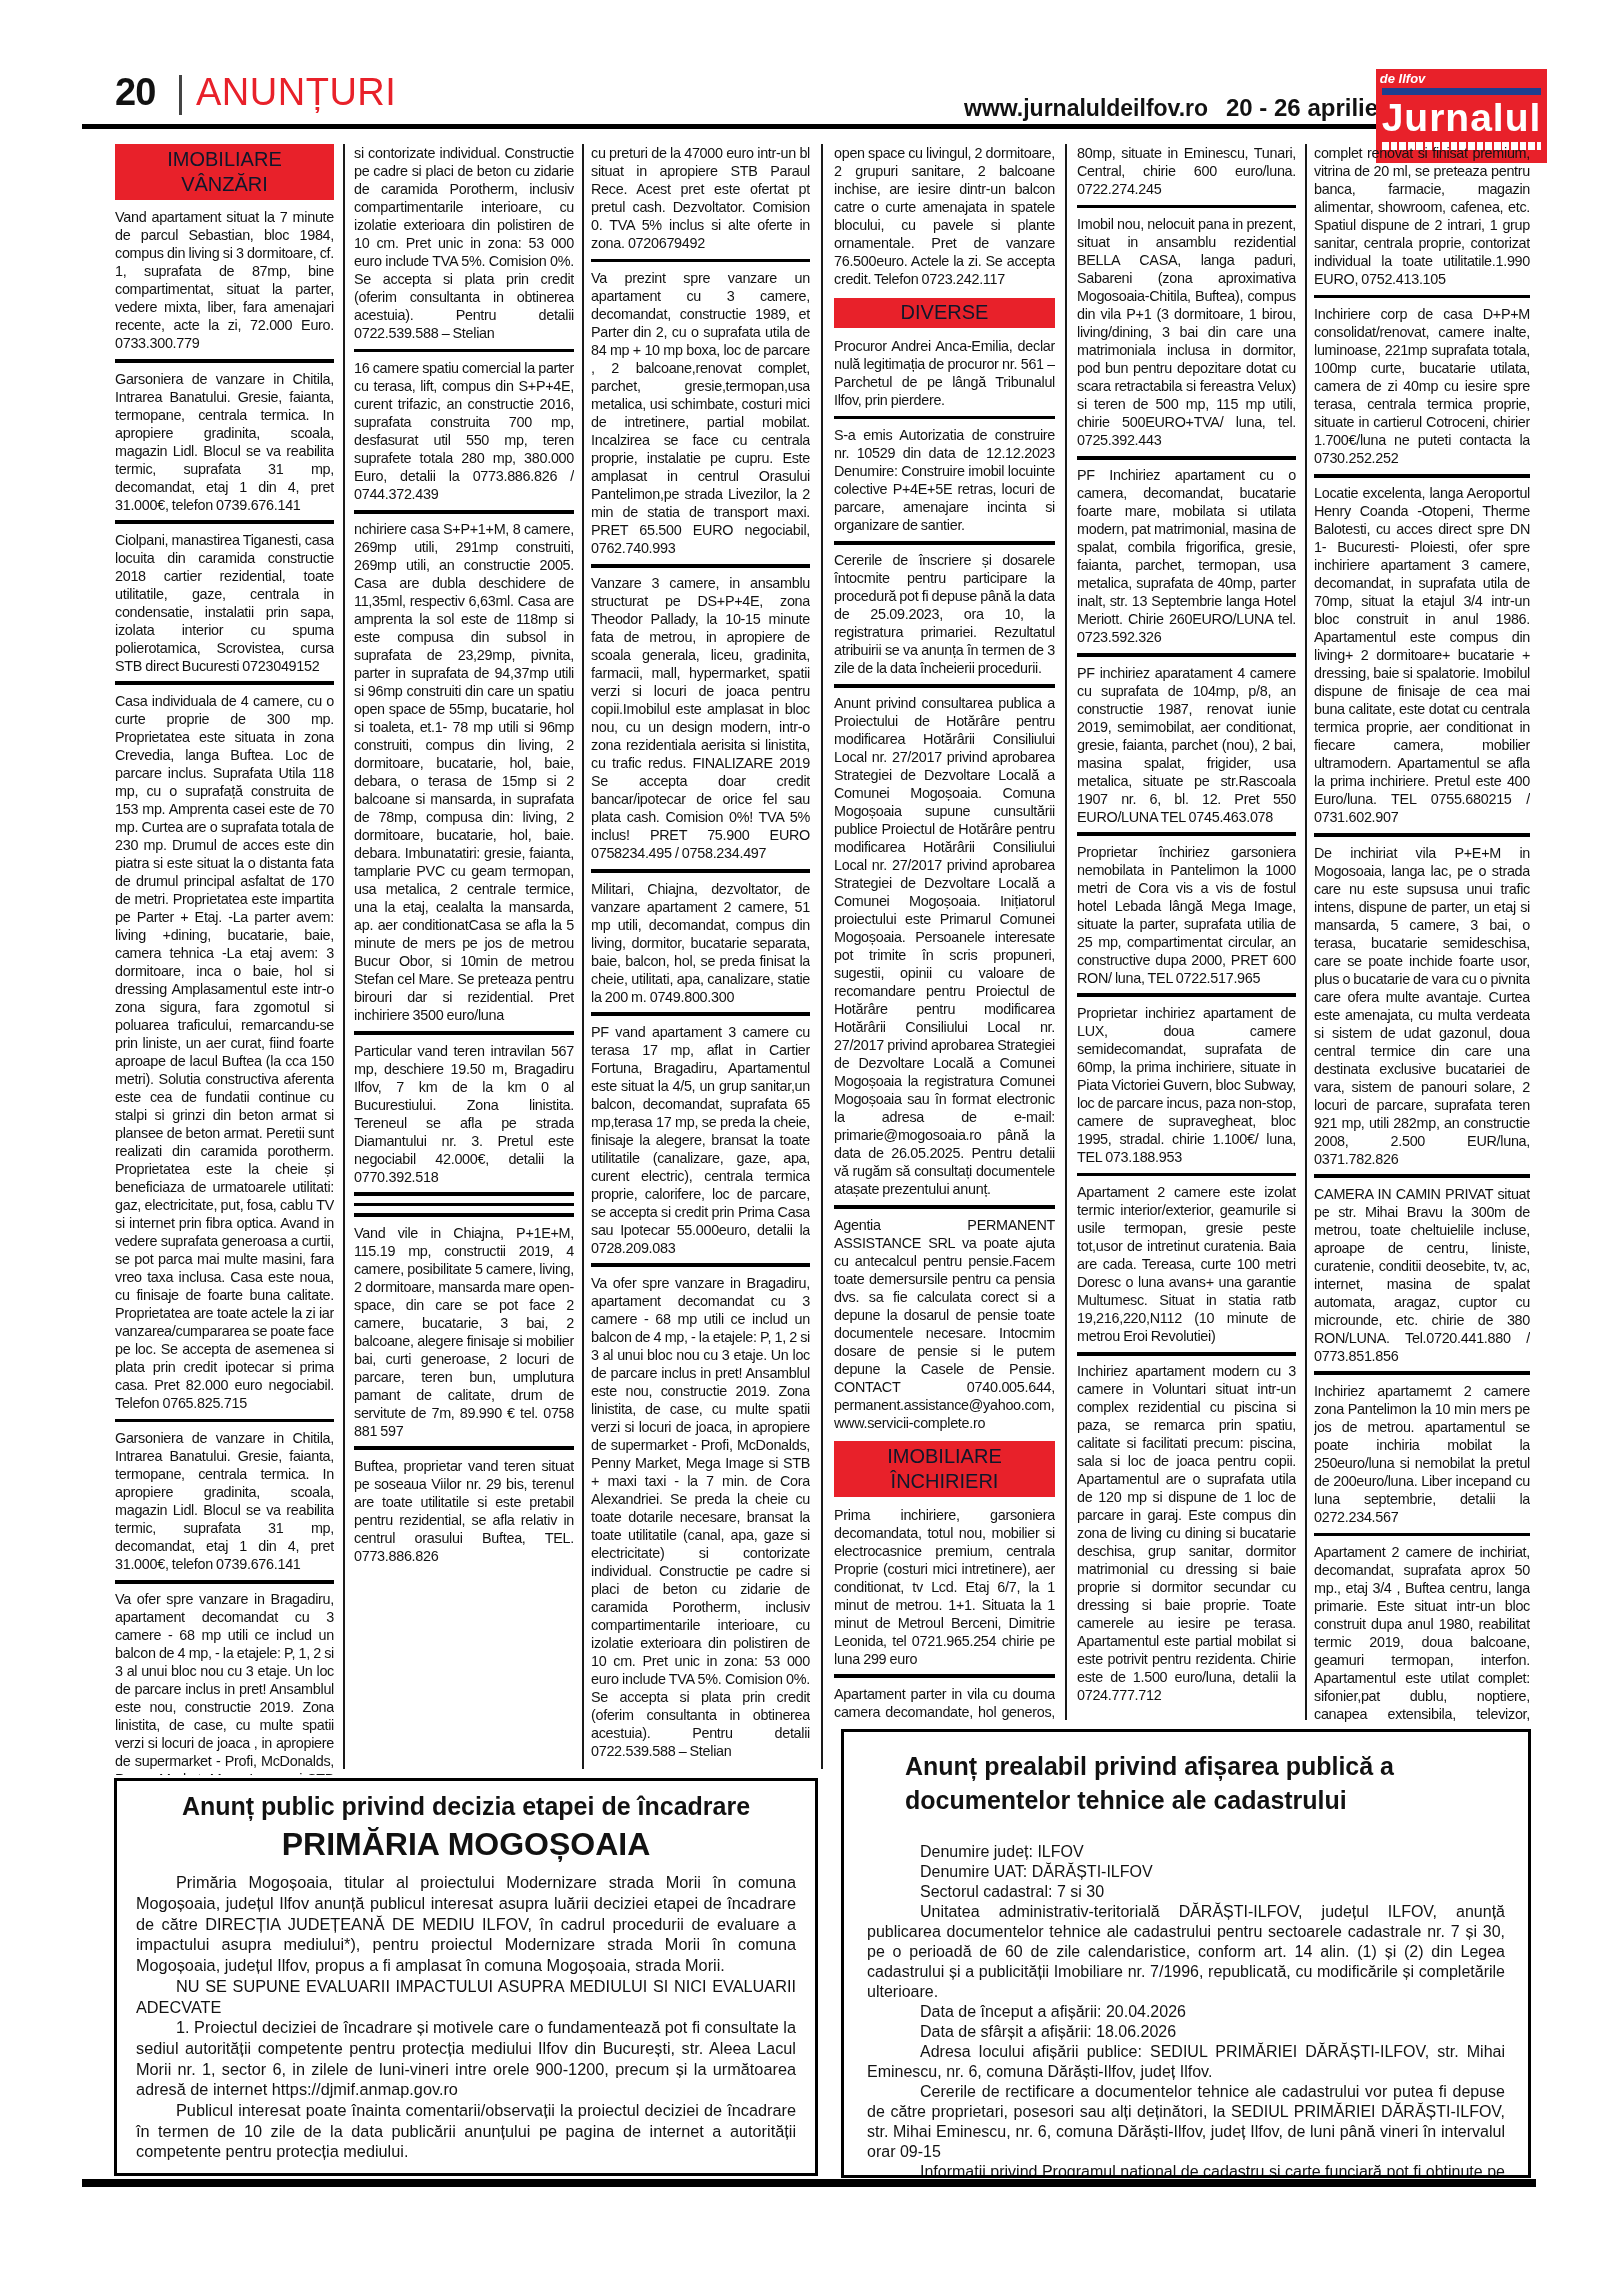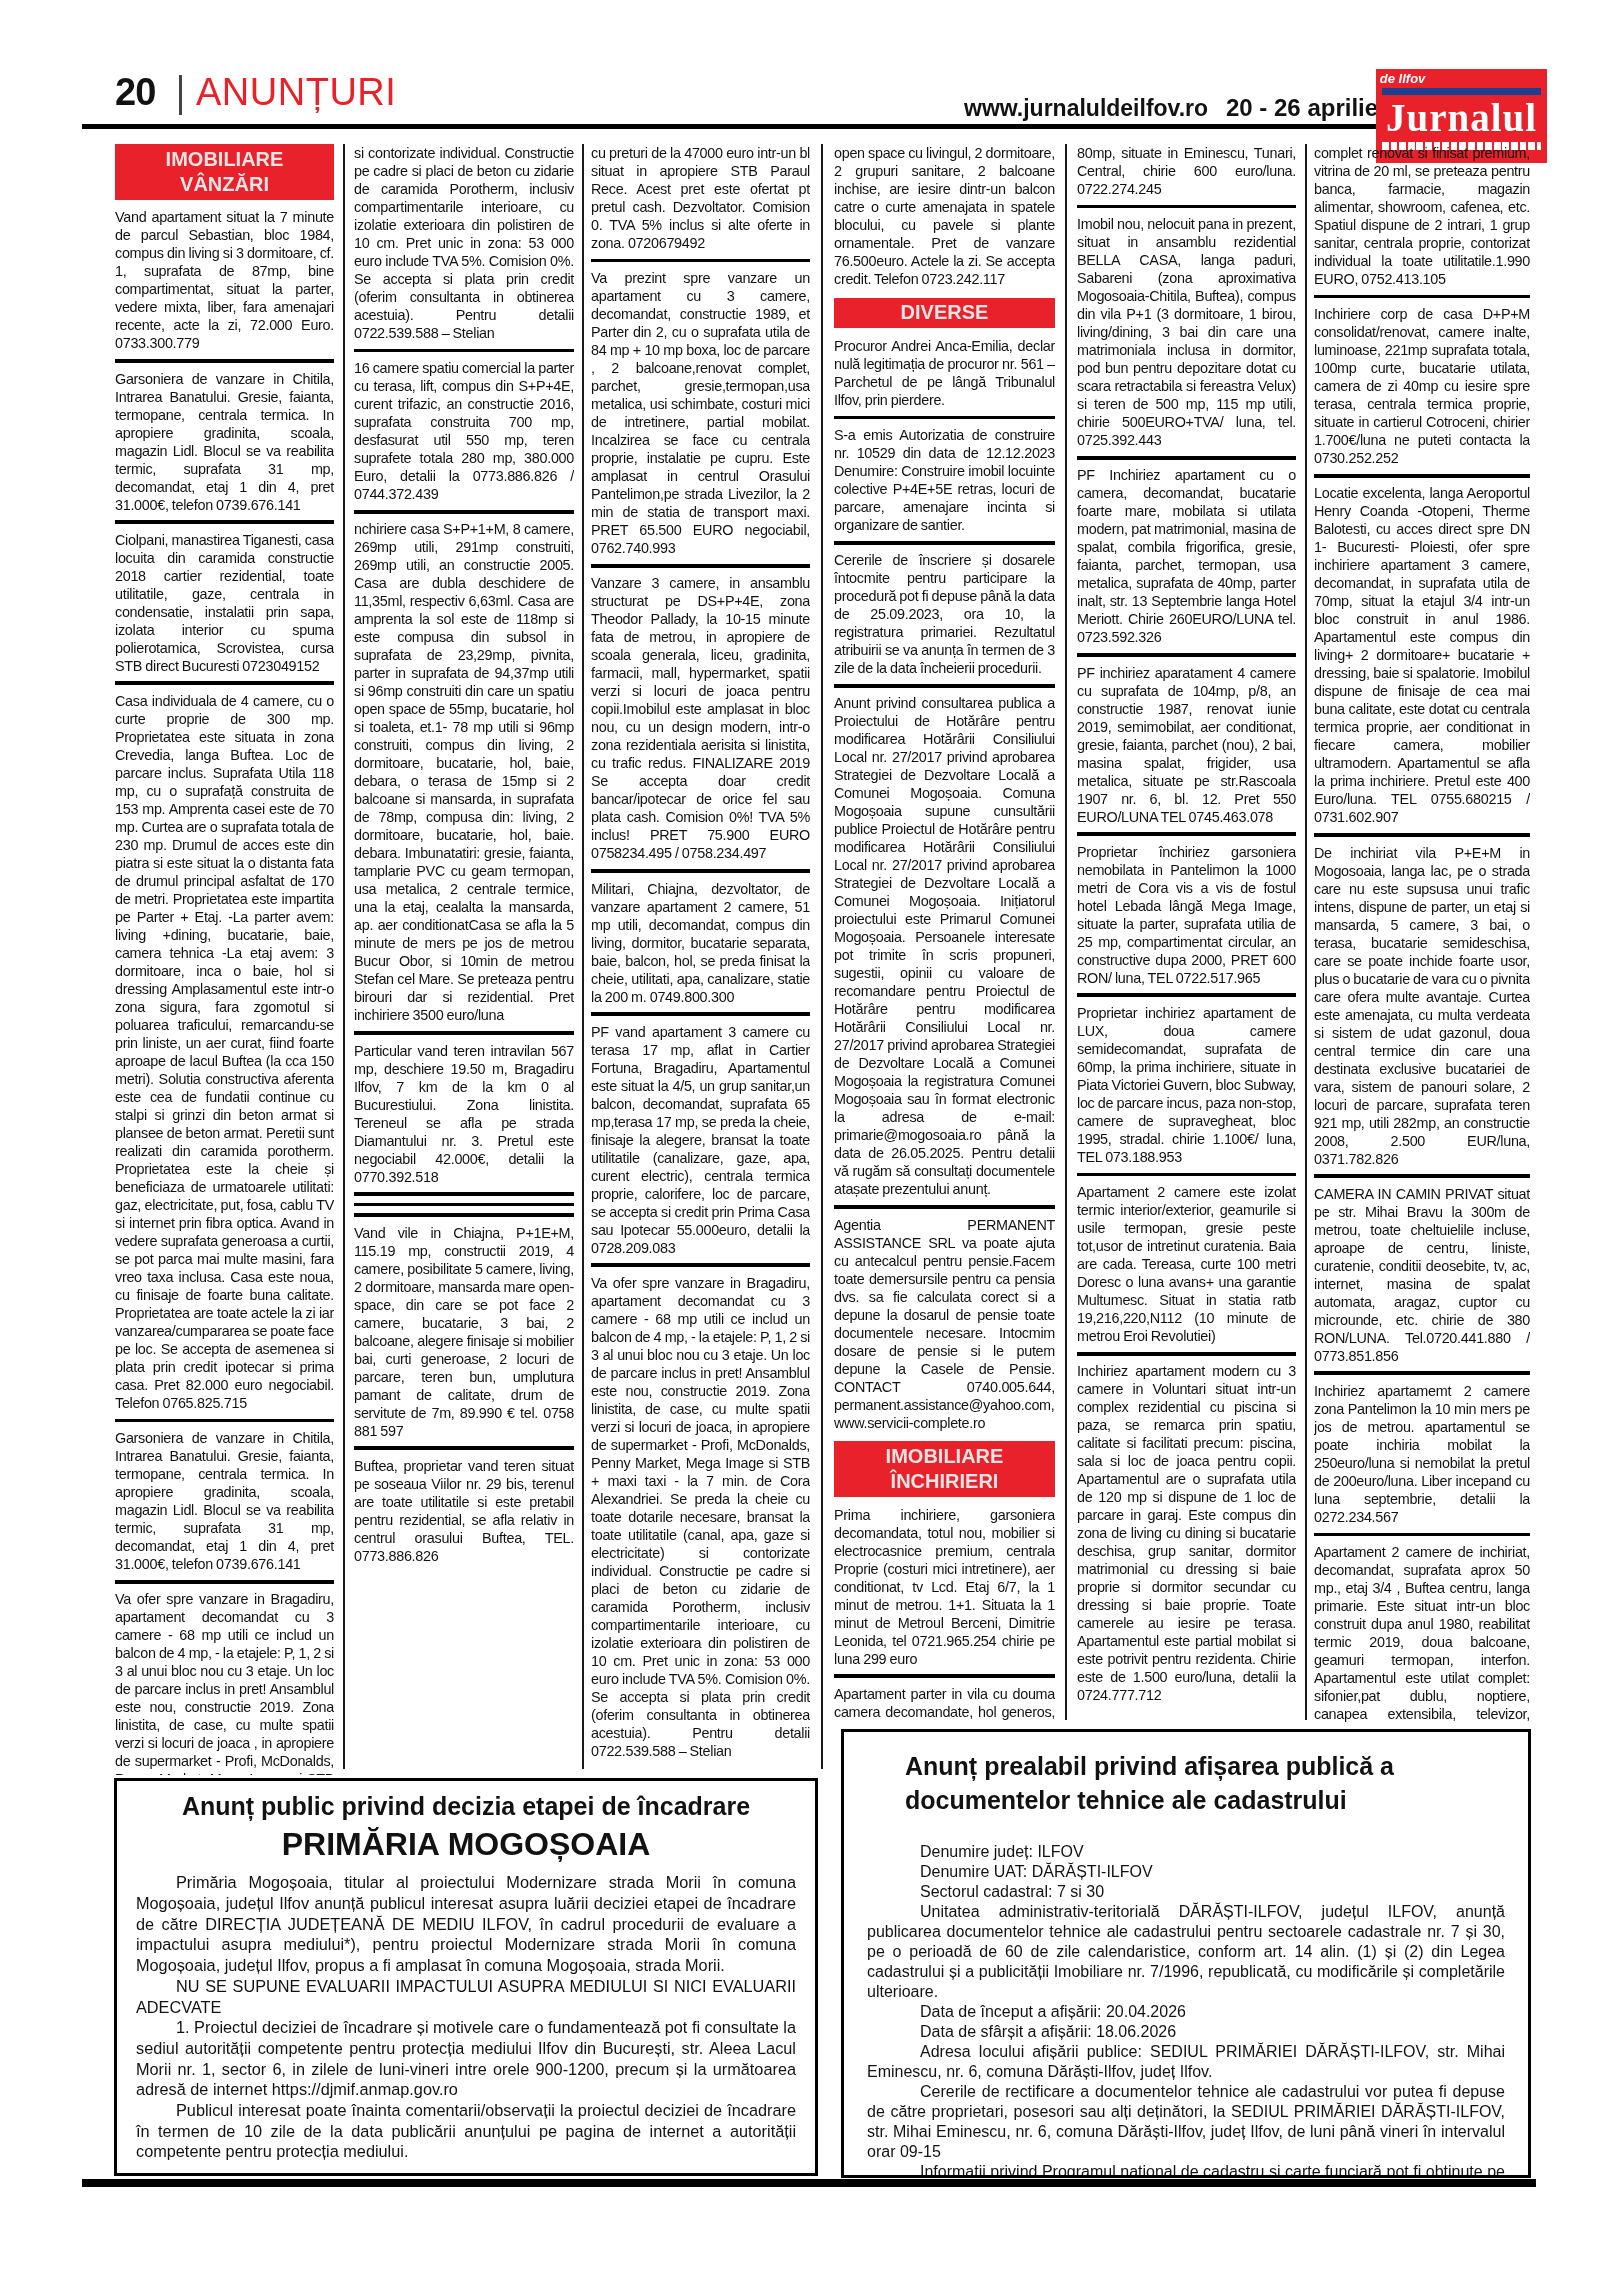--- a/index.html
+++ b/index.html
@@ -10,33 +10,33 @@
   
   .page-num{position:absolute;left:115px;top:71px;font-size:38px;font-weight:bold;letter-spacing:-1px}
   .hsep{position:absolute;left:179px;top:75px;width:2.9px;height:40px;background:#444}
   .section-title{position:absolute;left:196px;top:71px;font-size:38px;font-weight:normal;color:#e8212a;letter-spacing:0.5px}
   .website{position:absolute;left:964px;top:95px;font-size:23px;font-weight:bold}
   .date{position:absolute;left:1226px;top:94px;font-size:24px;font-weight:bold}
   .header-rule{position:absolute;left:82px;top:124px;width:1454px;height:4.8px;background:#000}
   .logo{position:absolute;left:1376px;top:69px;width:171px;height:94px;background:#e8212a;box-sizing:border-box;padding:1.9px 3.8px}
   .logo-top{color:#fff;font-weight:bold;font-style:italic;font-size:13px;text-align:left;padding-right:5.8px;line-height:16.3px}
   .logo-stripe{height:6.7px;background:#1d3f8f;margin:1px 1.9px}
-  .logo-main{font-family:Liberation Serif, serif;font-weight:bold;color:#fff;font-size:39px;line-height:44px;text-align:center;letter-spacing:1px}
+  .logo-main{font-family:Liberation Sans, sans-serif;font-weight:bold;color:#fff;font-size:39px;line-height:44px;text-align:center;letter-spacing:1px}
   .logo-base{height:8.6px;margin:1.9px 1.9px 0;background:repeating-linear-gradient(90deg,#fff 0 6.7px,#e8212a 6.7px 8.6px)}
   
   .col{position:absolute;top:144px;overflow:hidden}
   #col-0{left:115px;width:219px;height:1631px}
   #col-1{left:354px;width:220px;height:1631px}
   #col-2{left:591px;width:219px;height:1631px}
   #col-3{left:834px;width:221px;height:1580px}
   #col-4{left:1077px;width:219px;height:1580px}
   #col-5{left:1314px;width:216px;height:1580px}
   .ad{margin:0;text-align:justify;font-size:14.4px;line-height:18px;letter-spacing:-0.3px;word-spacing:-0.5px}
   .rule{height:3.8px;background:#000;margin:6.7px 0}
-  .section-box{background:#e8212a;color:#e5e5e5;text-align:center;font-weight:bold;font-size:20px;line-height:25px;padding:2.9px 0;margin:9.6px 0 8.6px}
+  .section-box{background:#e8212a;color:#0f172a;text-align:center;font-weight:normal;font-size:20px;line-height:25px;padding:2.9px 0;margin:9.6px 0 8.6px}
   .section-box:first-child{margin-top:0}
   .vrule{position:absolute;width:1.9px;background:#1a1a1a;top:144px}
   #vr-0{left:343px;height:1625px}
   #vr-1{left:582px;height:1625px}
   #vr-2{left:821px;height:1625px}
   #vr-3{left:1065px;height:1576px}
   #vr-4{left:1305px;height:1576px}
   
   .notice{position:absolute;background:#fff;border:3.8px solid #000;box-sizing:border-box;overflow:hidden}
   .notice-left{left:114px;top:1778px;width:704px;height:398px;padding:3px 19px}

